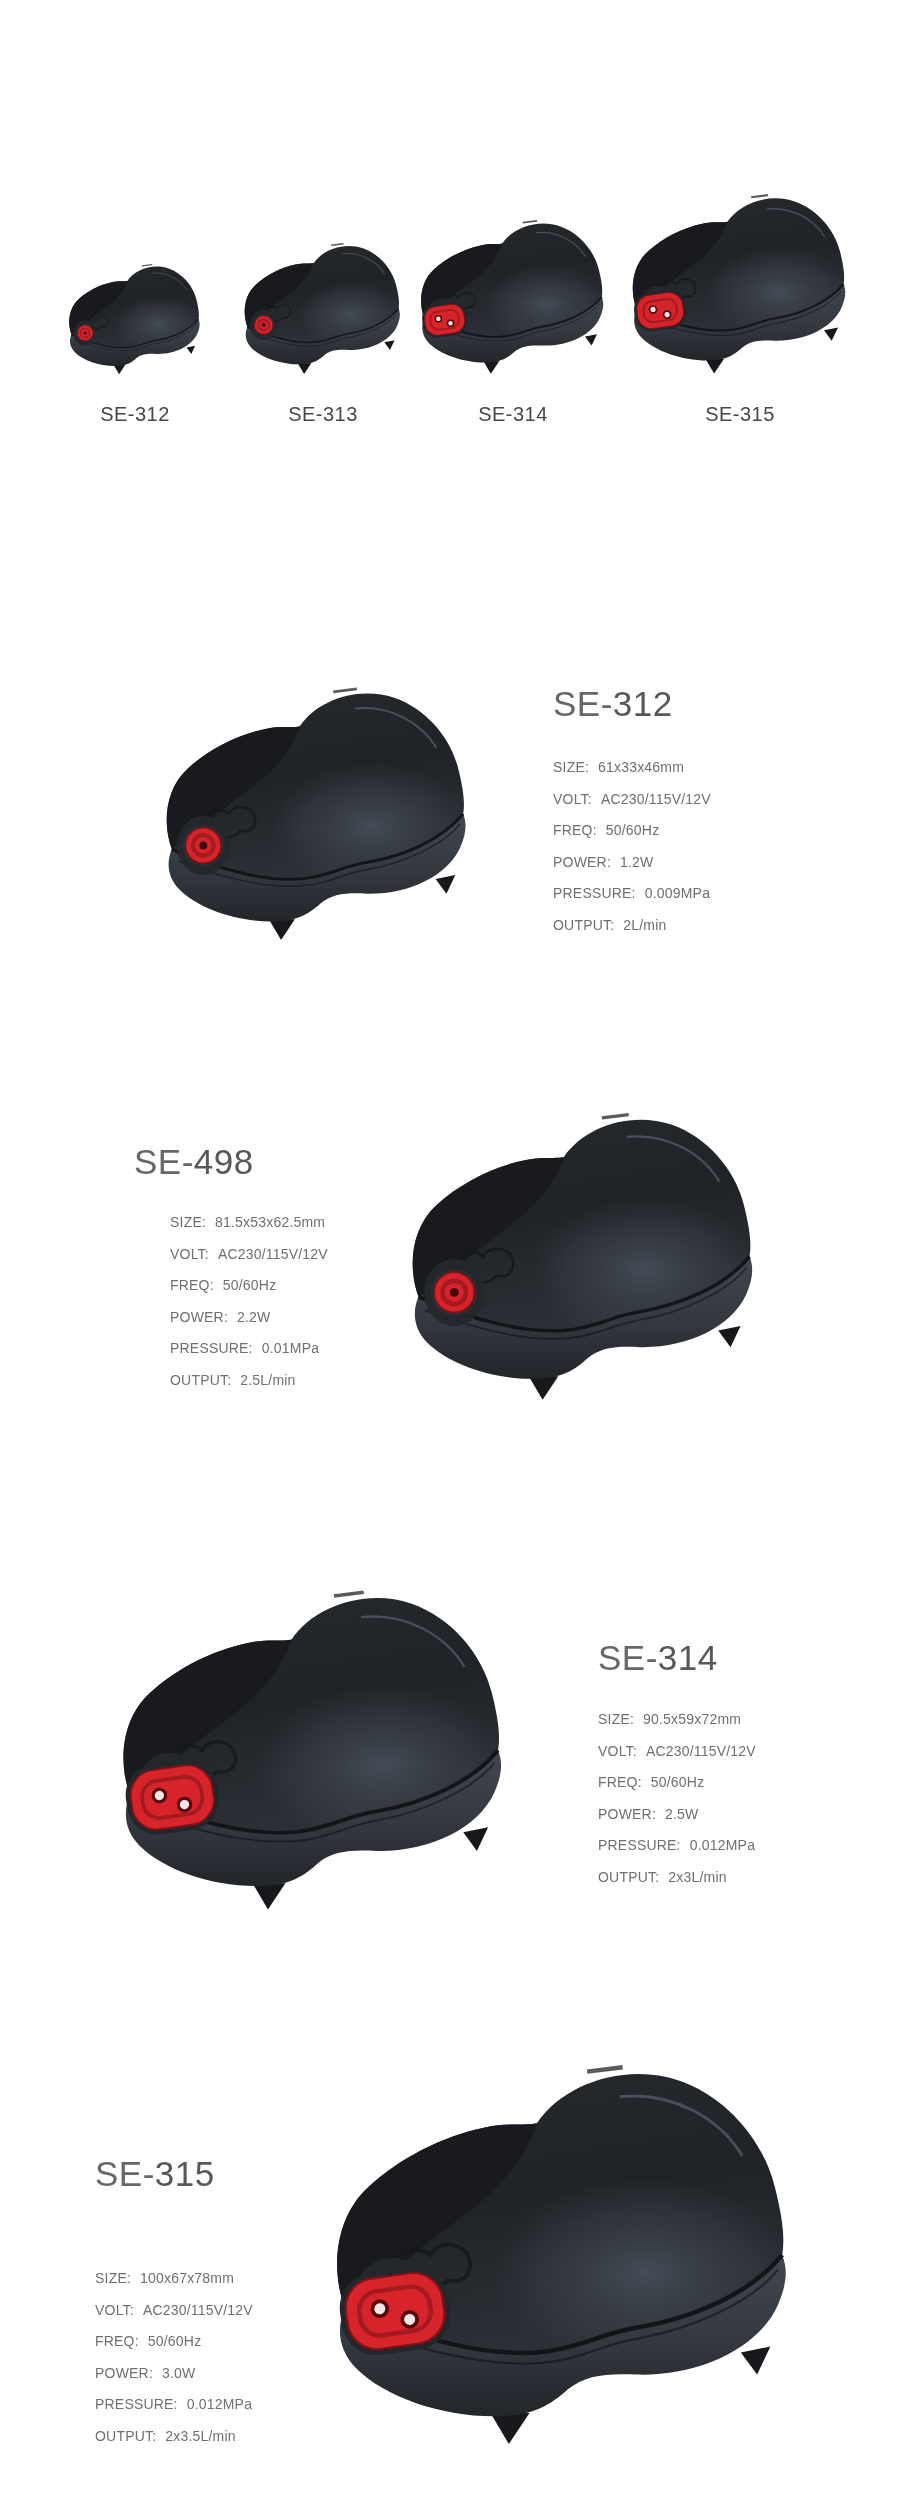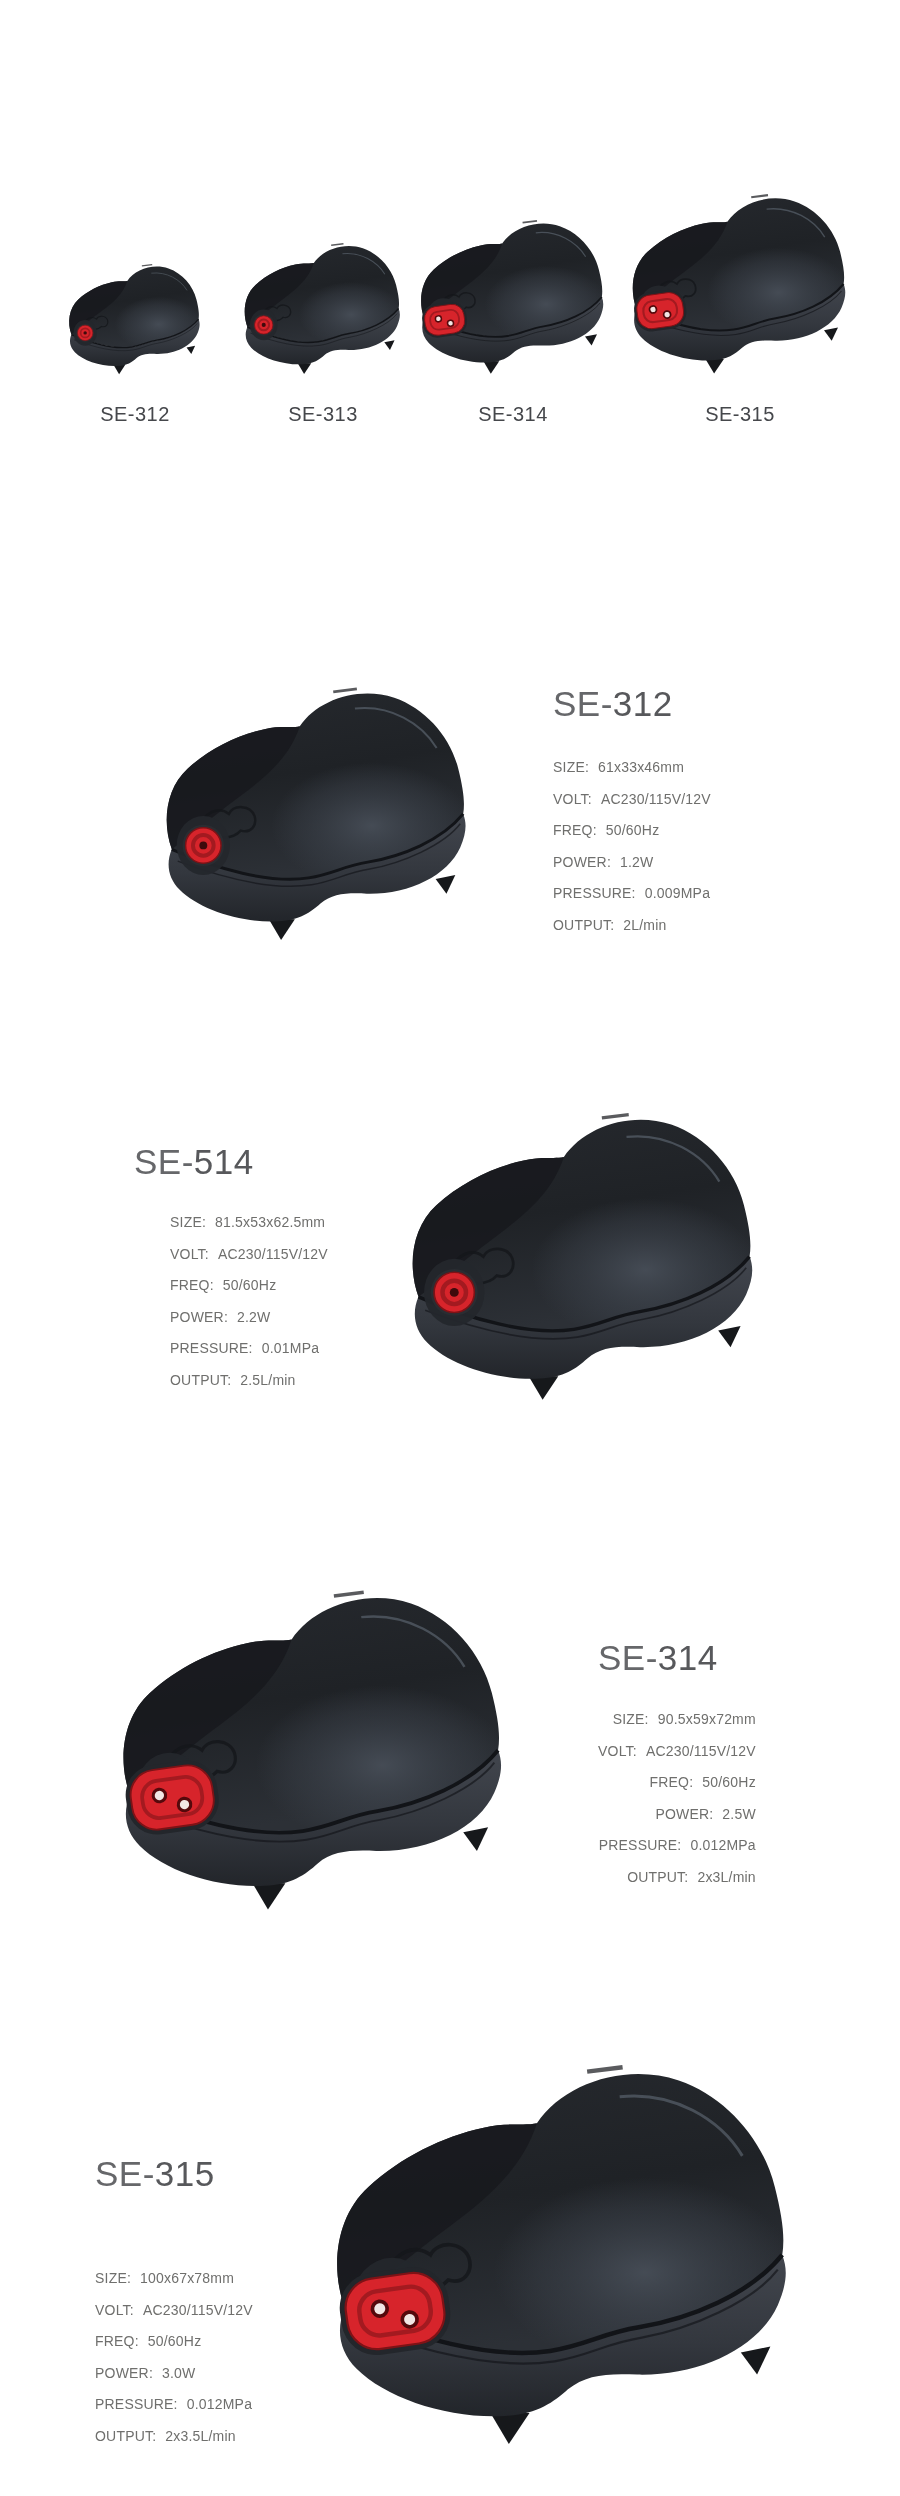--- a/index.html
+++ b/index.html
@@ -131,40 +131,40 @@
       <div class="spec-row"><span class="spec-label">SIZE:</span><span class="spec-value">61x33x46mm</span></div>
       <div class="spec-row"><span class="spec-label">VOLT:</span><span class="spec-value">AC230/115V/12V</span></div>
       <div class="spec-row"><span class="spec-label">FREQ:</span><span class="spec-value">50/60Hz</span></div>
       <div class="spec-row"><span class="spec-label">POWER:</span><span class="spec-value">1.2W</span></div>
       <div class="spec-row"><span class="spec-label">PRESSURE:</span><span class="spec-value">0.009MPa</span></div>
       <div class="spec-row"><span class="spec-label">OUTPUT:</span><span class="spec-value">2L/min</span></div>
     </div>
   </div>
 
   <div class="abs" style="left:0;top:1090px;width:900px;height:420px;">
-    <h2 class="model-title abs" style="left:134px;top:54px;"><span class="model-prefix">SE-</span><span class="model-number">514</span></h2>
+    <h2 class="model-title abs" style="left:134px;top:54px;"><span class="model-prefix">SE-</span><span class="model-number">498</span></h2>
     <div class="spec-list abs" style="left:134px;top:117px;margin-left:36px;">
       <div class="spec-row"><span class="spec-label">SIZE:</span><span class="spec-value">81.5x53x62.5mm</span></div>
       <div class="spec-row"><span class="spec-label">VOLT:</span><span class="spec-value">AC230/115V/12V</span></div>
       <div class="spec-row"><span class="spec-label">FREQ:</span><span class="spec-value">50/60Hz</span></div>
       <div class="spec-row"><span class="spec-label">POWER:</span><span class="spec-value">2.2W</span></div>
       <div class="spec-row"><span class="spec-label">PRESSURE:</span><span class="spec-value">0.01MPa</span></div>
       <div class="spec-row"><span class="spec-label">OUTPUT:</span><span class="spec-value">2.5L/min</span></div>
     </div>
     <svg class="pump abs" viewBox="0 0 320 270" width="358" height="302" style="left:405px;top:10px;">
         <use href="#pump-round"></use>
       </svg>
   </div>
 
   <div class="abs" style="left:0;top:1560px;width:900px;height:440px;">
     <svg class="pump abs" viewBox="0 0 320 270" width="398" height="336" style="left:115px;top:16px;">
         <use href="#pump-socket"></use>
       </svg>
     <h2 class="model-title abs" style="left:598px;top:80px;"><span class="model-prefix">SE-</span><span class="model-number">314</span></h2>
-    <div class="spec-list abs" style="left:598px;top:144px;text-align:right;">
+    <div class="spec-list abs" style="left:598px;top:144px;">
       <div class="spec-row"><span class="spec-label">SIZE:</span><span class="spec-value">90.5x59x72mm</span></div>
       <div class="spec-row"><span class="spec-label">VOLT:</span><span class="spec-value">AC230/115V/12V</span></div>
       <div class="spec-row"><span class="spec-label">FREQ:</span><span class="spec-value">50/60Hz</span></div>
       <div class="spec-row"><span class="spec-label">POWER:</span><span class="spec-value">2.5W</span></div>
       <div class="spec-row"><span class="spec-label">PRESSURE:</span><span class="spec-value">0.012MPa</span></div>
       <div class="spec-row"><span class="spec-label">OUTPUT:</span><span class="spec-value">2x3L/min</span></div>
     </div>
   </div>
 
   <div class="abs" style="left:0;top:2030px;width:900px;height:466px;">

